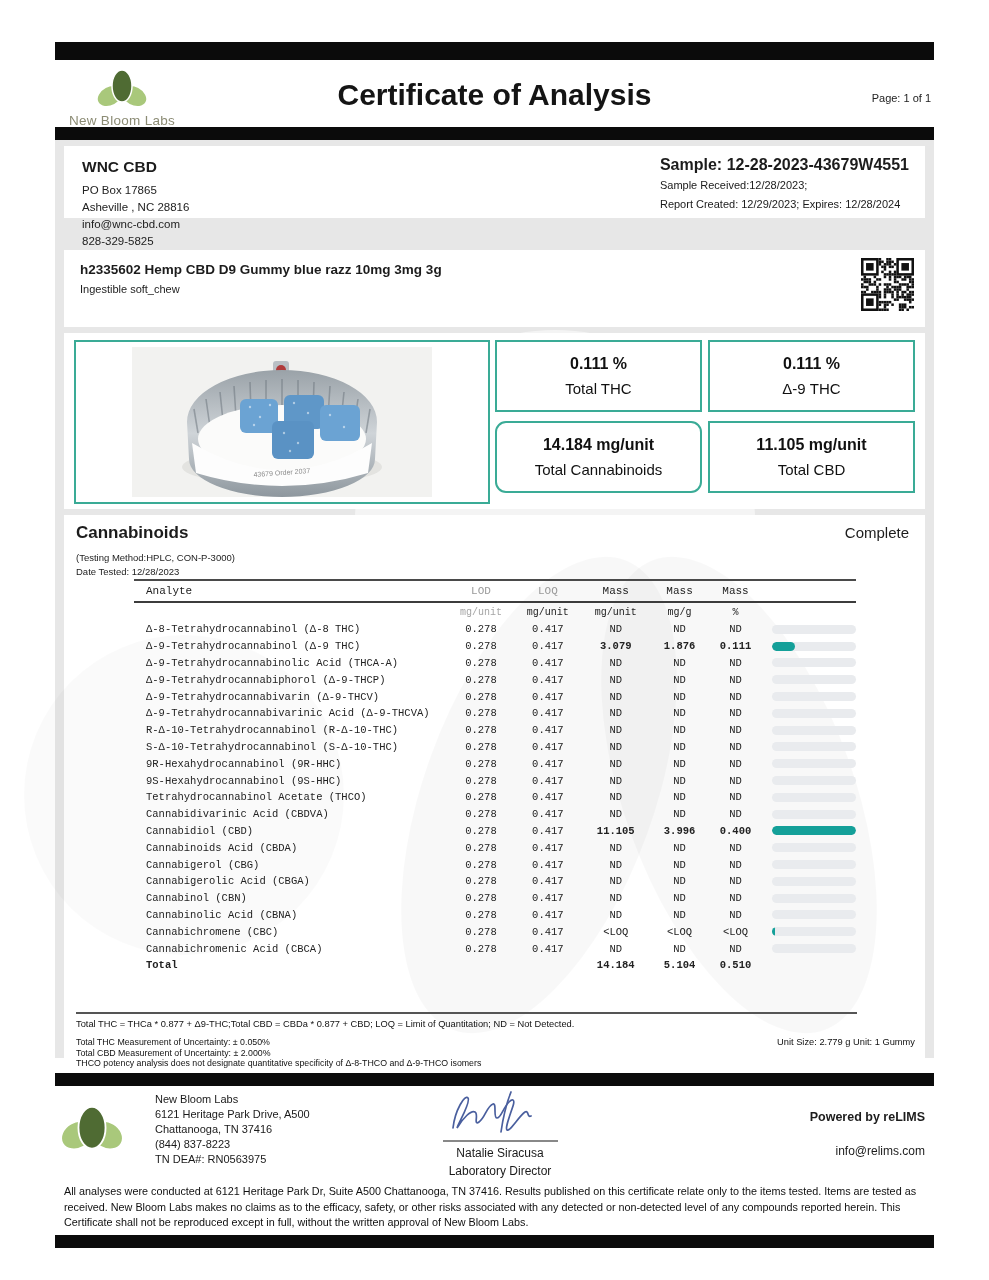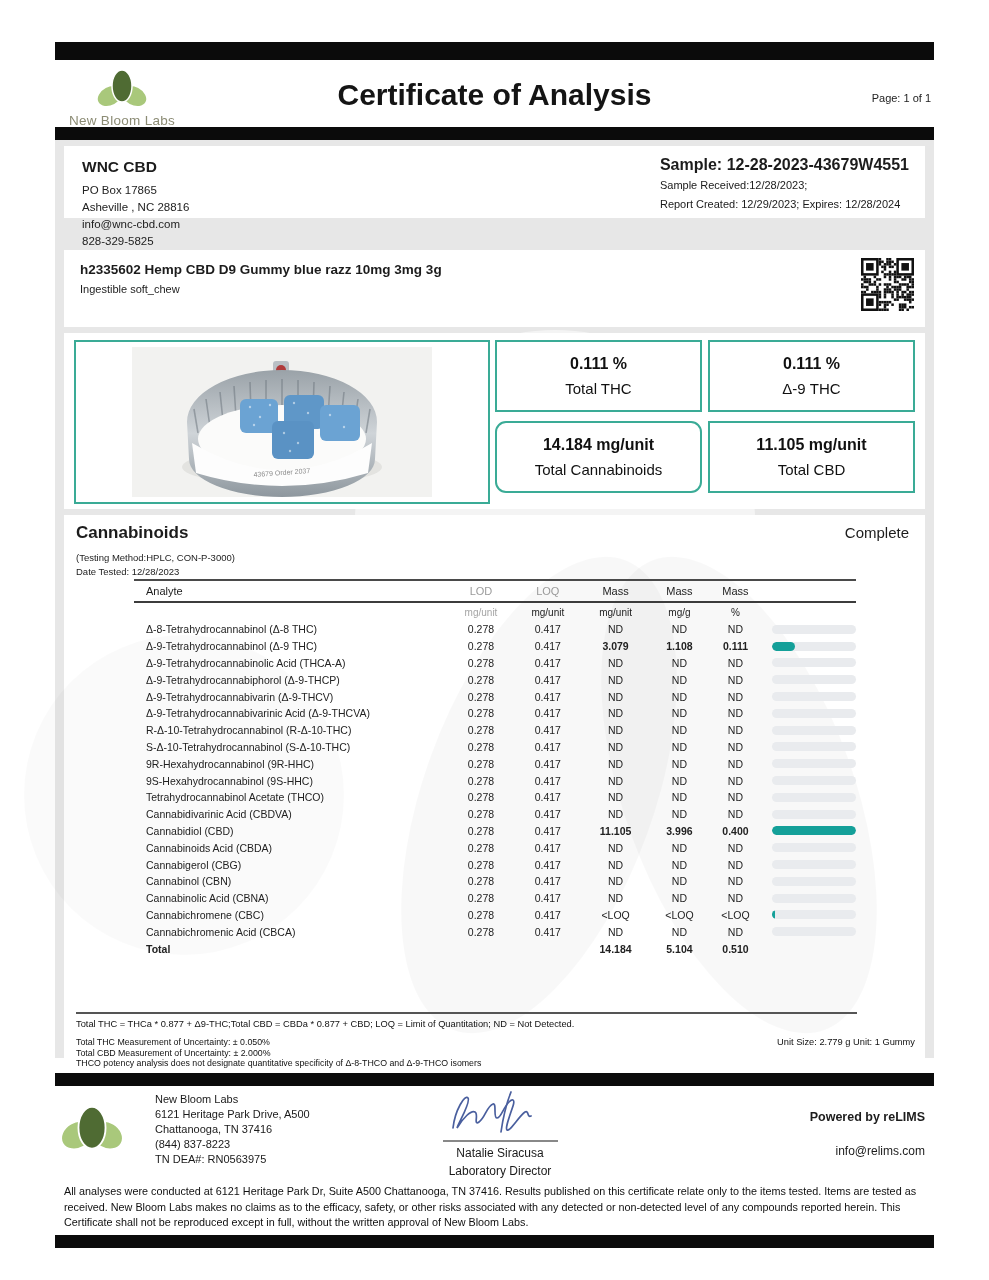--- a/index.html
+++ b/index.html
@@ -39,21 +39,21 @@
              align-items:center;justify-content:center;}
   .res-box{position:absolute;border:2px solid var(--box-border);background:#fff;
            display:flex;flex-direction:column;align-items:center;justify-content:center;gap:7px;}
   .res-val{font-size:16px;font-weight:700;color:#111;}
   .res-lbl{font-size:15px;color:#111;}
   
   .cann-title{position:absolute;left:12px;top:8px;font-size:17px;font-weight:700;}
   .cann-status{position:absolute;right:16px;top:9px;font-size:15px;}
   .cann-method{position:absolute;left:12px;top:37px;font-size:9.5px;}
   .cann-date{position:absolute;left:12px;top:51px;font-size:9.5px;}
-  table.cann{position:absolute;left:70px;top:64px;width:722px;border-collapse:collapse;}
+  table.cann{position:absolute;left:70px;top:64px;width:722px;border-collapse:collapse;font-family:Liberation Mono, monospace;}
   table.cann th,table.cann td{padding:0;font-weight:normal;}
   .hrow th{font-size:11px;font-weight:700;height:20px;vertical-align:middle;
            border-top:2px solid #4a4a4a;border-bottom:2px solid #3c3c3c;text-align:center;}
   .hrow th.an{text-align:left;padding-left:12px;}
   .hrow th.gray{color:#9a9a9a;}
   .urow td{font-size:10px;height:18px;text-align:center;color:#222;vertical-align:middle;}
   .urow td.gray{color:#a5a5a5;}
   tbody.rows td{font-size:10.5px;height:16.8px;text-align:center;color:#222;vertical-align:middle;}
   tbody.rows td.an{text-align:left;padding-left:12px;}
   tbody.rows td.b{font-weight:700;}
@@ -418,21 +418,21 @@
       <div class="pill">
         <div class="fill" style="width:0%"></div>
       </div>
     </td>
           </tr>
           <tr>
             <td class="an">Δ-9-Tetrahydrocannabinol (Δ-9 THC)</td>
     <td>0.278</td>
     <td>0.417</td>
     <td class=" b">3.079</td>
-    <td class=" b">1.108</td>
+    <td class=" b">1.876</td>
     <td class=" b">0.111</td>
     <td class="barcell">
       <div class="pill">
         <div class="fill" style="width:28.000000000000004%"></div>
       </div>
     </td>
           </tr>
           <tr>
             <td class="an">Δ-9-Tetrahydrocannabinolic Acid (THCA-A)</td>
     <td>0.278</td>
@@ -584,20 +584,33 @@
     <td class="">ND</td>
     <td class="">ND</td>
     <td class="barcell">
       <div class="pill">
         <div class="fill" style="width:0%"></div>
       </div>
     </td>
           </tr>
           <tr>
             <td class="an">Cannabigerol (CBG)</td>
+    <td>0.278</td>
+    <td>0.417</td>
+    <td class="">ND</td>
+    <td class="">ND</td>
+    <td class="">ND</td>
+    <td class="barcell">
+      <div class="pill">
+        <div class="fill" style="width:0%"></div>
+      </div>
+    </td>
+          </tr>
+          <tr>
+            <td class="an">Cannabigerolic Acid (CBGA)</td>
     <td>0.278</td>
     <td>0.417</td>
     <td class="">ND</td>
     <td class="">ND</td>
     <td class="">ND</td>
     <td class="barcell">
       <div class="pill">
         <div class="fill" style="width:0%"></div>
       </div>
     </td>

